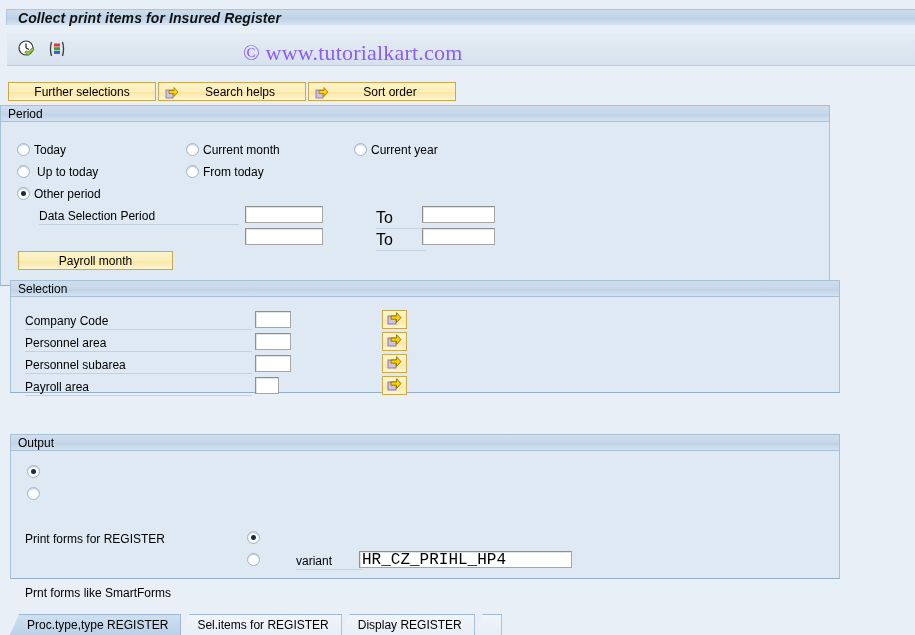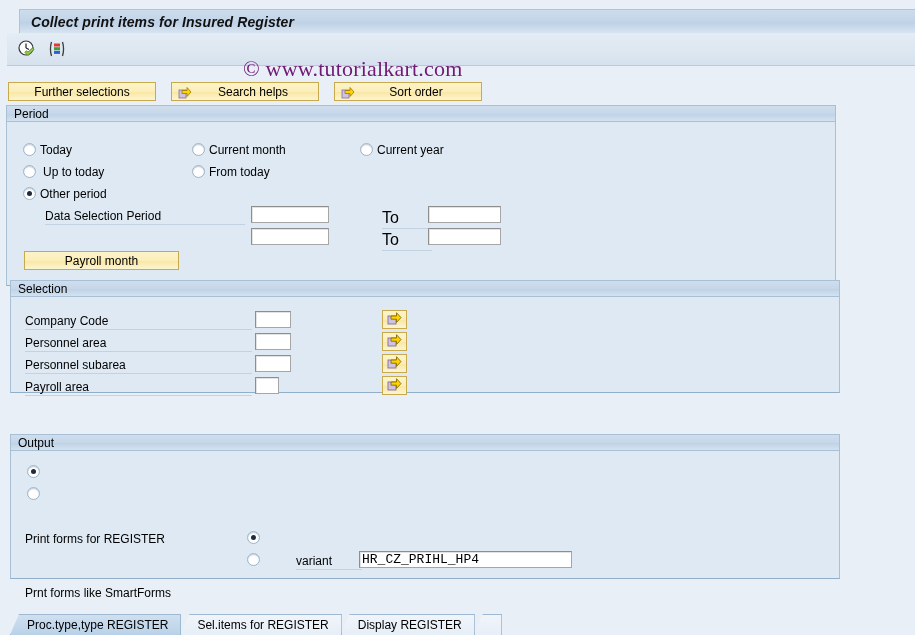--- a/index.html
+++ b/index.html
@@ -12,21 +12,21 @@
     font-family: "Liberation Sans", sans-serif;
     font-size: 12px;
     color: #000;
     overflow: hidden;
     position: relative;
   }
 
   
   .titlebar {
     position: absolute;
-    left: 19px; top: 9px; right: 0; height: 24px;
+    left: 6px; top: 9px; right: 0; height: 16px;
     background: linear-gradient(to bottom, #ccdcec 0%, #c3d5e8 45%, #bed1e6 55%, #d7e4f1 100%);
     border-top: 1px solid #aec4da;
     border-left: 1px solid #aec4da;
     display: flex; align-items: center;
   }
   .titlebar .title-text {
     font-weight: bold;
     font-style: italic;
     font-size: 14px;
     color: #111;
@@ -44,35 +44,35 @@
     padding-left: 9px;
     gap: 8px;
   }
   .tb-icon {
     width: 22px; height: 22px;
     display: flex; align-items: center; justify-content: center;
     cursor: pointer;
   }
   .watermark {
     position: absolute;
-    left: 243px; top: 56px;
+    left: 243px; top: 40px;
     font-family: "Liberation Serif", serif;
     font-size: 22px;
-    color: #701a75;
+    color: #8b5cf6;
     white-space: nowrap;
     pointer-events: none;
     letter-spacing: .2px;
   }
 
   
   .btnrow {
     position: absolute;
     left: 8px; top: 82px;
     display: flex;
-    gap: 15px;
+    gap: 2px;
   }
   .sapbtn {
     height: 19px;
     background: linear-gradient(to bottom, #fdf3c9 0%, #fbeeb8 50%, #f8e6a0 51%, #fdf5d2 100%);
     border: 1px solid #c8a94e;
     display: flex; align-items: center;
     font-size: 12px;
     color: #000;
     cursor: pointer;
     padding: 0 6px;
@@ -95,21 +95,21 @@
     height: 16px;
     background: linear-gradient(to bottom, #cfdeed 0%, #c5d7e9 50%, #bdd1e5 51%, #d4e2f0 100%);
     border-bottom: 1px solid #a8c0d6;
     display: flex; align-items: center;
     padding-left: 7px;
     font-size: 12px;
     color: #000;
   }
   .gbody { position: relative; width: 100%; height: calc(100% - 17px); }
 
-  #grp-period    { left: 6px; top: 105px; width: 830px; height: 181px; }
+  #grp-period    { left: 0; top: 105px; width: 830px; height: 181px; }
   #grp-selection { left: 10px; top: 280px; width: 830px; height: 113px; }
   #grp-output    { left: 10px; top: 434px; width: 830px; height: 145px; }
 
   
   .radio {
     width: 13px; height: 13px; border-radius: 50%;
     background: #fff;
     border: 1px solid #9fb3c6;
     box-shadow: inset 0 1px 1px rgba(110,140,170,.45);
     display: inline-flex; align-items: center; justify-content: center;
@@ -139,21 +139,21 @@
   }
   .sapinput {
     position: absolute;
     background: #fff;
     border: 1px solid #a6a6a6;
     border-top-color: #8e8e8e;
     border-left-color: #8e8e8e;
     box-shadow: inset 1px 1px 0 #e3e3e3;
     height: 17px;
     font-family: "Liberation Mono", monospace;
-    font-size: 13px;
+    font-size: 16px;
     padding: 0 2px;
     color: #000;
     line-height: 15px;
     outline: none;
   }
   .tolabel {
     position: absolute;
     font-size: 16px;
     border-bottom: 1px solid #c3d2e0;
     padding-bottom: 1px;

